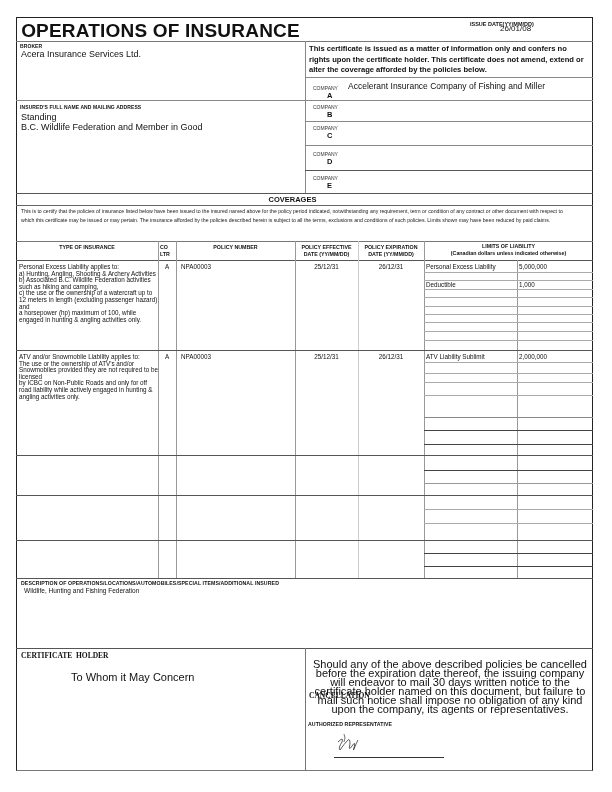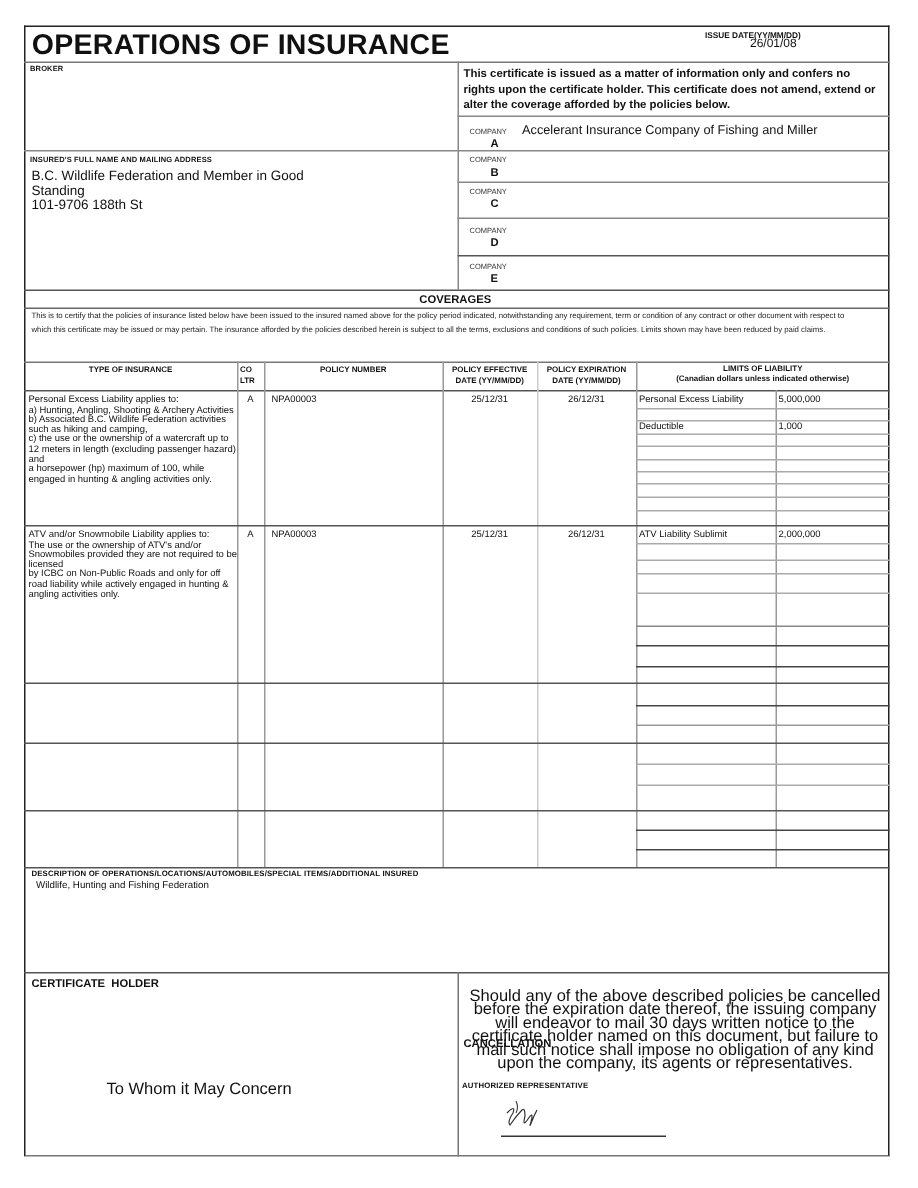--- a/index.html
+++ b/index.html
@@ -15,37 +15,38 @@
   .tiny-lbl{font-size:5px;font-weight:bold;letter-spacing:0.1px;}
   .addr{font-size:9px;line-height:9.5px;}
   .notice{font-size:7.6px;font-weight:bold;line-height:10.5px;}
   .comp-lbl{font-size:5px;color:#333;}
   .comp-letter{font-size:7.5px;font-weight:bold;}
   .comp-name{font-size:8.5px;}
   .cov-hdr{font-size:7.5px;font-weight:bold;text-align:center;}
   .cert-txt{font-size:5.2px;line-height:9px;color:#222;}
   .th{font-size:5.3px;font-weight:bold;text-align:center;line-height:6.5px;}
   .cell{font-size:6.3px;line-height:6.6px;}
-  .sec-lbl{font-size:7.5px;font-weight:bold;}
+  .sec-lbl{font-size:7.5px;font-weight:bold;font-family:Liberation Serif, serif;}
   .body-txt{font-size:11px;line-height:9px;text-align:center;}
 </style>
 </head>
 <body>
 
 <div class="abs frame"></div>
 
 <div class="abs title">OPERATIONS OF INSURANCE</div>
 <div class="abs issue-lbl">ISSUE DATE(YY/MM/DD)</div>
 <div class="abs issue-val">26/01/08</div>
 <div class="hline" style="left:16px;top:41px;width:577px;border-top-color:#777;"></div>
 
 <div class="vline" style="left:305px;top:41px;height:152px;border-left-color:#888;"></div>
 
 <div class="abs tiny-lbl" style="left:20px;top:43px;">BROKER</div>
 <div class="abs addr" style="left:21px;top:50px;width:280px;">
+  <div>Acera Insurance Services Ltd.</div>
 </div>
 <div class="hline" style="left:16px;top:100px;width:289px;"></div>
 
 <div class="abs notice" style="left:309px;top:44px;width:280px;">This certificate is issued as a matter of information only and confers no rights upon the certificate holder. This certificate does not amend, extend or alter the coverage afforded by the policies below.</div>
 <div class="hline" style="left:305px;top:77px;width:288px;"></div>
 
 <div class="abs" style="left:305px;top:77px;width:288px;height:23px;">
   <span class="abs comp-lbl" style="left:8px;top:8px;">COMPANY</span>
   <span class="abs comp-letter" style="left:22px;top:14px;">A</span>
   <span class="abs comp-name" style="left:43px;top:4px;white-space:nowrap;">Accelerant Insurance Company of Fishing and Miller</span>
@@ -66,27 +67,26 @@
   <span class="abs comp-letter" style="left:22px;top:12px;">D</span>
 </div>
 <div class="hline dark" style="left:305px;top:170px;width:288px;"></div>
 <div class="abs" style="left:305px;top:170px;width:288px;height:23px;">
   <span class="abs comp-lbl" style="left:8px;top:5px;">COMPANY</span>
   <span class="abs comp-letter" style="left:22px;top:11px;">E</span>
 </div>
 
 <div class="abs tiny-lbl" style="left:20px;top:104px;">INSURED'S FULL NAME AND MAILING ADDRESS</div>
 <div class="abs addr" style="left:21px;top:113px;width:280px;">
+  <div>Standing</div>
   <div>B.C. Wildlife Federation and Member in Good</div>
-  <div>Standing</div>
-  <div>101-9706 188th St</div>
 </div>
 
 <div class="hline dark" style="left:16px;top:193px;width:577px;"></div>
-<div class="abs cov-hdr" style="left:15px;top:195px;width:577px;">COVERAGES</div>
+<div class="abs cov-hdr" style="left:4px;top:195px;width:577px;">COVERAGES</div>
 <div class="hline" style="left:16px;top:205px;width:577px;border-top-color:#666;"></div>
 <div class="abs cert-txt" style="left:21px;top:207px;width:555px;">This is to certify that the policies of insurance listed below have been issued to the insured named above for the policy period indicated, notwithstanding any requirement, term or condition of any contract or other document with respect to which this certificate may be issued or may pertain. The insurance afforded by the policies described herein is subject to all the terms, exclusions and conditions of such policies. Limits shown may have been reduced by paid claims.</div>
 
 <div class="hline" style="left:16px;top:241px;width:577px;border-top-color:#777;"></div>
 <div class="abs th" style="left:16px;top:244px;width:142px;">TYPE OF INSURANCE</div>
 <div class="abs th" style="left:158px;top:244px;width:18px;text-align:left;padding-left:2px;">CO LTR</div>
 <div class="abs th" style="left:176px;top:244px;width:119px;">POLICY NUMBER</div>
 <div class="abs th" style="left:295px;top:244px;width:63px;">POLICY EFFECTIVE DATE (YY/MM/DD)</div>
 <div class="abs th" style="left:358px;top:244px;width:66px;">POLICY EXPIRATION DATE (YY/MM/DD)</div>
 <div class="abs th" style="left:424px;top:243px;width:169px;">
@@ -162,21 +162,21 @@
 <div class="hline" style="left:424px;top:553px;width:169px;border-top-color:#444;"></div>
 <div class="hline" style="left:424px;top:566px;width:169px;border-top-color:#444;"></div>
 <div class="hline dark" style="left:16px;top:578px;width:577px;"></div>
 
 <div class="abs tiny-lbl" style="left:21px;top:580px;font-size:5.2px;">DESCRIPTION OF OPERATIONS/LOCATIONS/AUTOMOBILES/SPECIAL ITEMS/ADDITIONAL INSURED</div>
 <div class="abs" style="left:24px;top:587px;font-size:6.5px;">Wildlife, Hunting and Fishing Federation</div>
 <div class="hline dark" style="left:16px;top:648px;width:577px;"></div>
 
 <div class="vline" style="left:305px;top:648px;height:123px;border-left-color:#777;"></div>
 <div class="abs sec-lbl" style="left:21px;top:651px;white-space:pre;">CERTIFICATE  HOLDER</div>
-<div class="abs body-txt" style="left:71px;top:722px;">To Whom it May Concern</div>
+<div class="abs body-txt" style="left:71px;top:673px;">To Whom it May Concern</div>
 
 <div class="abs sec-lbl" style="left:309px;top:651px;margin-top:40px;">CANCELLATION</div>
 <div class="abs body-txt" style="left:309px;top:660px;width:282px;">Should any of the above described policies be cancelled before the expiration date thereof, the issuing company will endeavor to mail 30 days written notice to the certificate holder named on this document, but failure to mail such notice shall impose no obligation of any kind upon the company, its agents or representatives.</div>
 <div class="abs tiny-lbl" style="left:308px;top:721px;font-size:5.2px;">AUTHORIZED REPRESENTATIVE</div>
 <div class="abs" style="left:330px;top:730px;width:40px;height:26px;">
   <svg width="40" height="26" viewBox="0 0 40 26">
     <path d="M8 12 Q14 6 12 12 Q8 18 10 20 Q14 14 18 10 Q20 8 20 14 Q18 22 22 16 Q26 10 24 18 Q22 24 26 14 L28 10" fill="none" stroke="#333" stroke-width="0.8"></path>
     <path d="M14 4 Q16 8 14 12" fill="none" stroke="#333" stroke-width="0.7"></path>
   </svg>
 </div>

